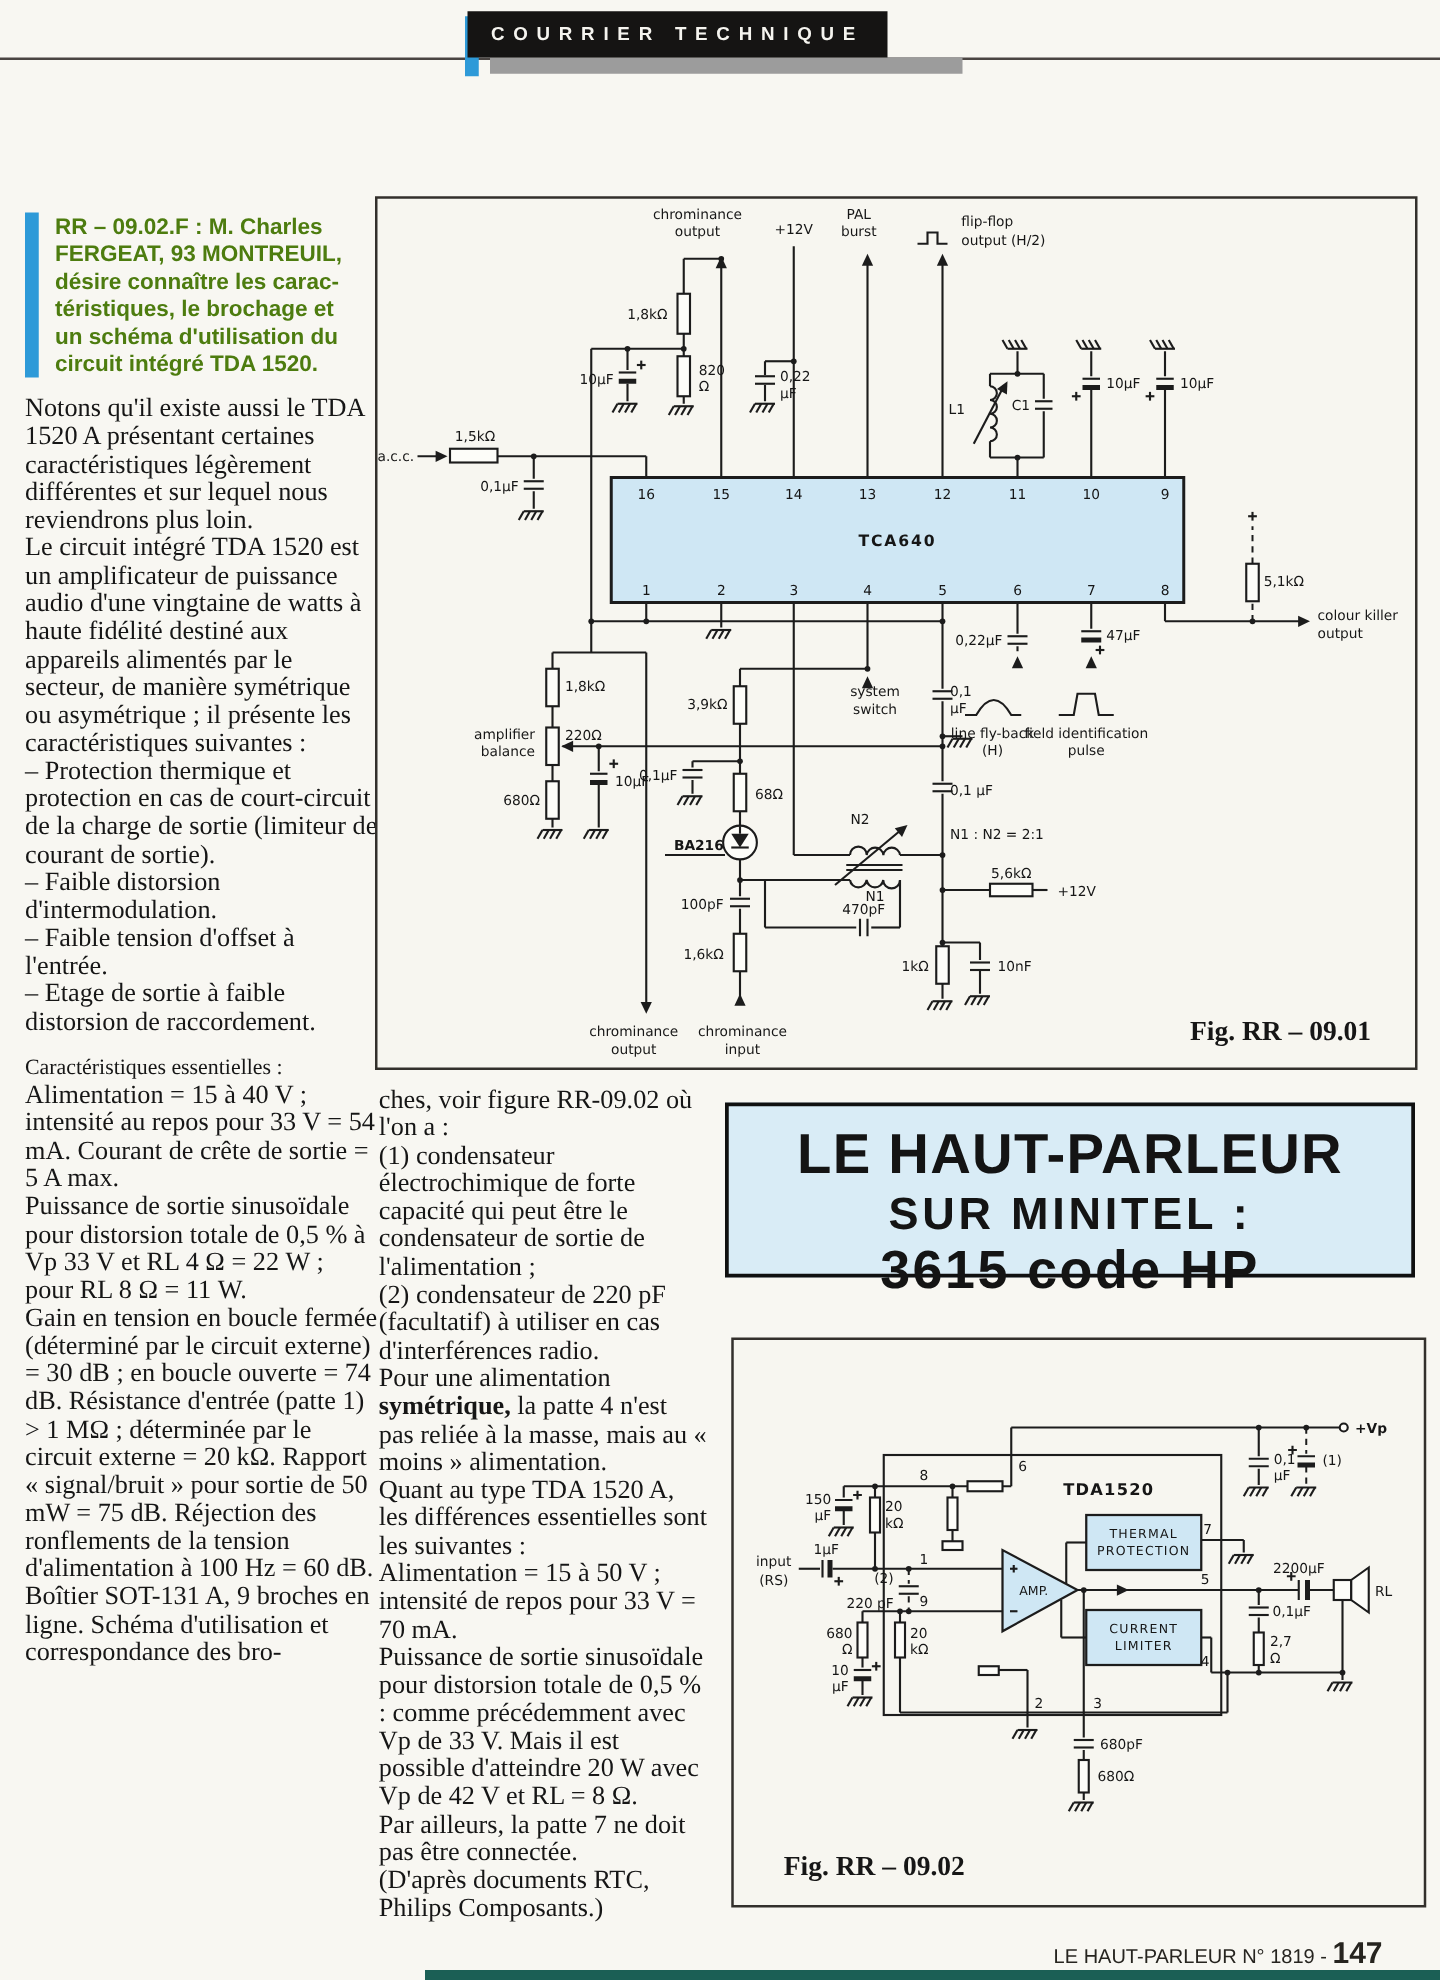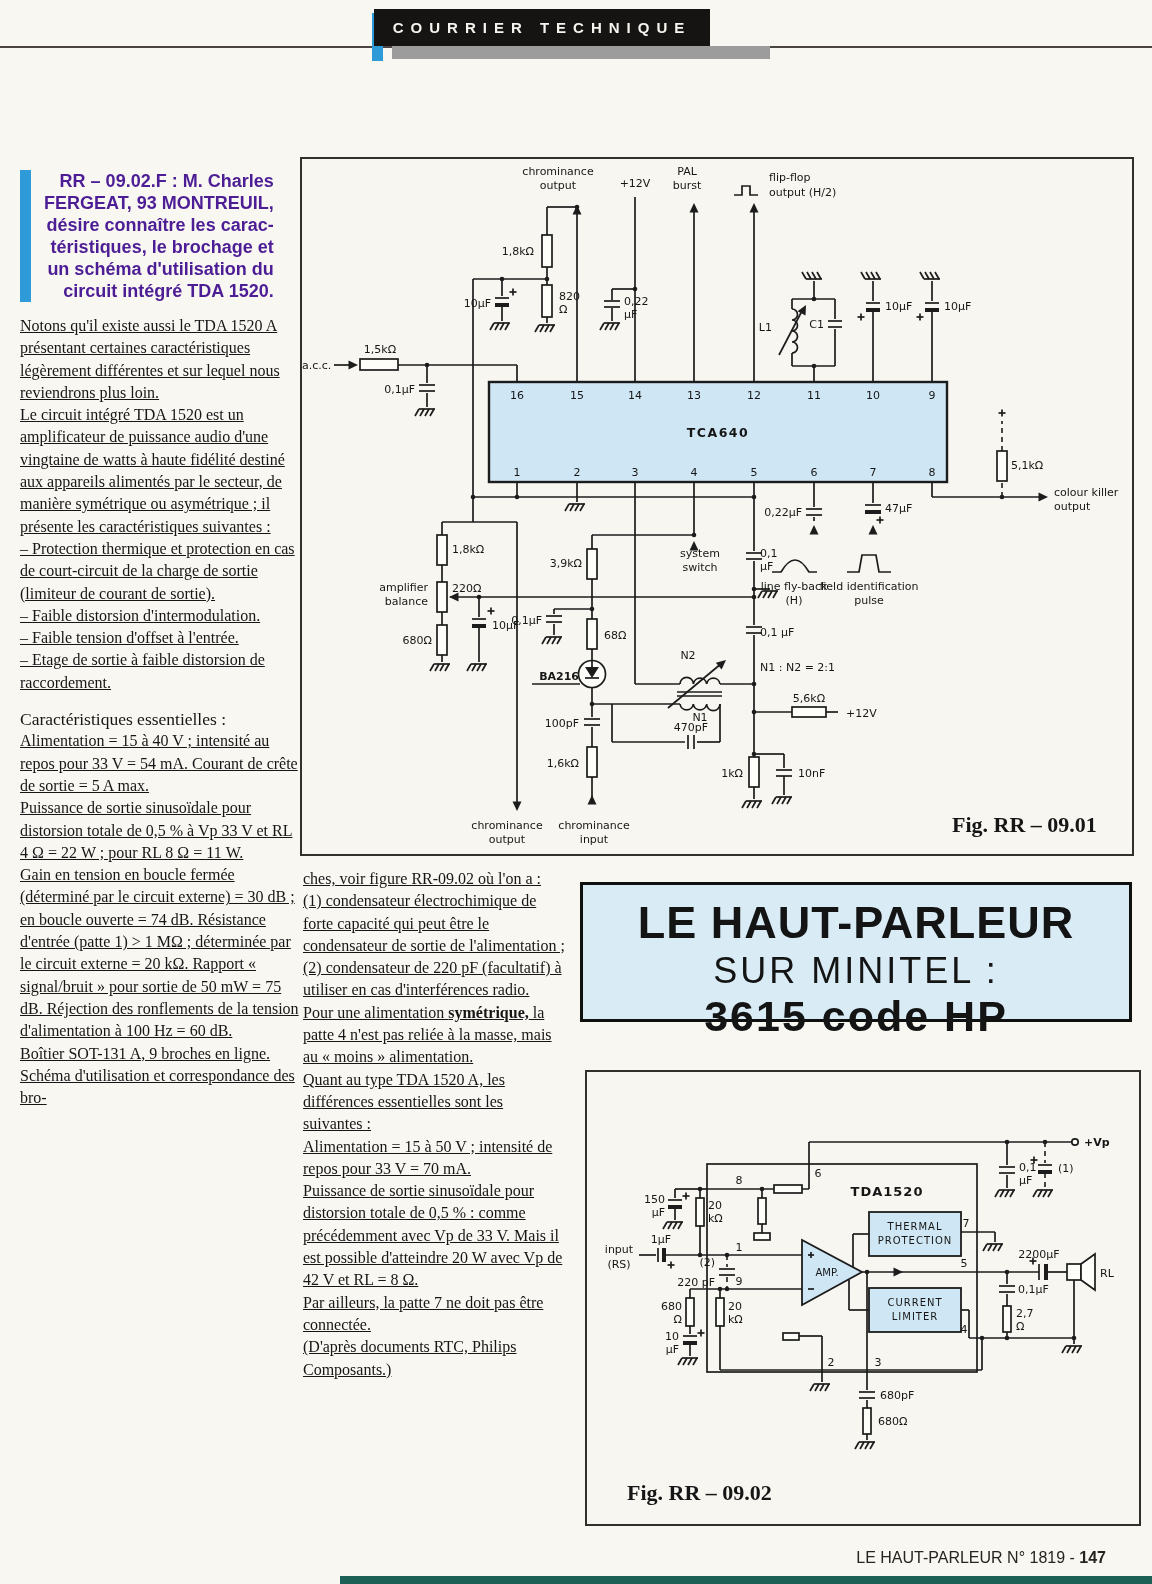--- a/index.html
+++ b/index.html
@@ -12,22 +12,22 @@
   .hbox{position:absolute;left:374px;top:9px;width:336px;height:37px;background:#151413;
         display:flex;align-items:center;justify-content:center;}
   .hbox span{color:#f5f4ef;font:bold 15px "Liberation Sans",sans-serif;letter-spacing:7px;}
   .hgray{position:absolute;left:392px;top:46px;width:378px;height:13px;background:var(--graybar);}
   .hblue{position:absolute;left:372px;top:13px;width:11px;height:48px;background:var(--accent);}
   
   .colL{position:absolute;left:20px;top:170px;width:282px;}
   .colM{position:absolute;left:303px;top:868px;width:263px;}
   .qblock{display:flex;gap:13px;margin-bottom:13px;}
   .qbar{width:11px;background:var(--accent);flex:0 0 11px;}
-  .qtext{font:bold 18px/22px "Liberation Sans",sans-serif;color:#4c1d95;text-align:right;}
-  .bp{font-size:16px;line-height:22.3px;margin:0;text-decoration:underline;}
+  .qtext{font:bold 18px/22px "Liberation Sans",sans-serif;color:#4d7c0f;}
+  .bp{font-size:21px;line-height:22.3px;margin:0;}
   .subhead{font-weight:normal;font-size:17.5px;line-height:22.3px;margin-top:14px;}
   
   .figbox{position:absolute;border:2px solid #33302c;background:#f7f6f0;}
   .fig1{left:300px;top:157px;width:830px;height:695px;}
   .fig2{left:585px;top:1070px;width:552px;height:452px;}
   svg{display:block;width:100%;height:100%;}
   .w{stroke:#1c1c1c;stroke-width:1.7;fill:none;}
   .wt{stroke:#1c1c1c;stroke-width:4;fill:none;}
   .dash{stroke:#1c1c1c;stroke-width:1.6;fill:none;stroke-dasharray:5 4;}
   .cmp{fill:#fdfdf9;stroke:#1c1c1c;stroke-width:1.7;}
@@ -39,25 +39,25 @@
   text{font-family:"DejaVu Sans",sans-serif;font-size:11px;fill:#161616;}
   .tm{text-anchor:middle}.te{text-anchor:end}.tb{font-weight:bold}
   .cap{font-family:"Liberation Serif",serif;font-size:22px;font-weight:bold;}
   .chiplbl{font-size:12.5px;font-weight:bold;letter-spacing:1.5px;}
   .t10{font-size:10px;letter-spacing:1px;}
   
   .ad{position:absolute;left:580px;top:882px;width:552px;height:140px;background:var(--adbg);
       border:3px solid #101010;box-sizing:border-box;text-align:center;color:#141414;
       font-family:"Liberation Sans",sans-serif;}
   .ad .l1{font-size:45px;font-weight:bold;letter-spacing:1px;margin-top:12px;}
-  .ad .l2{font-size:36px;font-weight:normal;letter-spacing:3px;margin-top:1px;}
+  .ad .l2{font-size:36px;font-weight:bold;letter-spacing:3px;margin-top:1px;}
   .ad .l3{font-size:43px;font-weight:bold;letter-spacing:2px;margin-top:0px;}
   
   .footer{position:absolute;right:46px;top:1549px;font:16px "Liberation Sans",sans-serif;color:#26241f;}
-  .footer b{font-size:16px;}
+  .footer b{font-size:24px;}
   .strip{position:absolute;left:340px;top:1576px;width:812px;height:8px;background:var(--strip);}
 </style>
 </head>
 <body>
 
 <div class="hrule"></div>
 <div class="hgray"></div>
 <div class="hblue"></div>
 <div class="hbox">
   <span>COURRIER TECHNIQUE</span>

